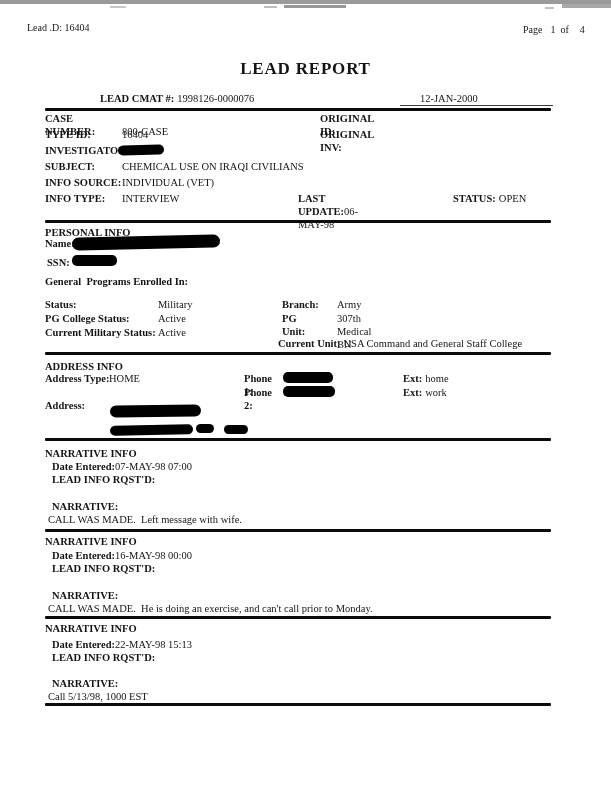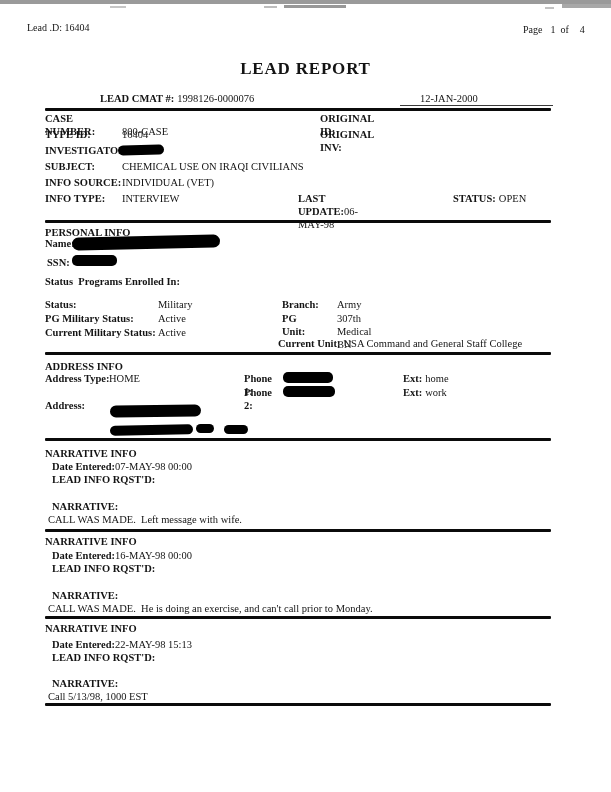--- a/index.html
+++ b/index.html
@@ -60,44 +60,44 @@
   <div class="ln" style="top:156px;left:45px"><span class="b lw77" data-bind="case.subject_label">SUBJECT:</span><span data-bind="case.subject">CHEMICAL USE ON IRAQI CIVILIANS</span></div>
   <div class="ln" style="top:188px;left:45px"><span class="b lw77" data-bind="case.info_type_label">INFO TYPE:</span><span data-bind="case.info_type">INTERVIEW</span><span class="abs" style="left:253px"><span class="b" data-bind="case.last_update_label">LAST UPDATE:</span><span data-bind="case.last_update">06-MAY-98</span></span><span class="abs" style="left:408px"><span class="b" data-bind="case.status_label">STATUS:</span><span class="vgap" data-bind="case.status">OPEN</span></span></div>
 
   <div class="rule" style="top:216px"></div>
 
   <div class="ln b" style="top:222px;left:45px" data-bind="personal.section_title">PERSONAL INFO</div>
   <div class="ln" style="top:233px;left:45px"><span class="b" data-bind="personal.name_label">Name:</span></div>
   <div class="redact" style="top:232px;left:72px;width:148px;height:13px;border-radius:7px;transform:rotate(-1.2deg)"></div>
   <div class="ln" style="top:252px;left:47px"><span class="b" data-bind="personal.ssn_label">SSN:</span></div>
   <div class="redact" style="top:251px;left:72px;width:45px;height:11px"></div>
-  <div class="ln b" style="top:271px;left:45px" data-bind="personal.medical_programs_label">Status  Programs Enrolled In:</div>
+  <div class="ln b" style="top:271px;left:45px" data-bind="personal.medical_programs_label">General  Programs Enrolled In:</div>
 
   <div class="ln" style="top:294px;left:45px"><span class="b lw113" data-bind="personal.status_label">Status:</span><span data-bind="personal.status">Military</span><span class="abs b" style="left:237px" data-bind="personal.branch_label">Branch:</span><span class="abs" style="left:292px" data-bind="personal.branch">Army</span></div>
-  <div class="ln" style="top:308px;left:45px"><span class="b lw113" data-bind="personal.pg_military_status_label">PG Military Status:</span><span data-bind="personal.pg_military_status">Active</span><span class="abs b" style="left:237px" data-bind="personal.pg_unit_label">PG Unit:</span><span class="abs" style="left:292px" data-bind="personal.pg_unit">307th Medical BN</span></div>
+  <div class="ln" style="top:308px;left:45px"><span class="b lw113" data-bind="personal.pg_military_status_label">PG College Status:</span><span data-bind="personal.pg_military_status">Active</span><span class="abs b" style="left:237px" data-bind="personal.pg_unit_label">PG Unit:</span><span class="abs" style="left:292px" data-bind="personal.pg_unit">307th Medical BN</span></div>
   <div class="ln" style="top:322px;left:45px"><span class="b lw113" data-bind="personal.current_military_status_label">Current Military Status:</span><span data-bind="personal.current_military_status">Active</span></div>
   <div class="ln" style="top:333px;left:278px"><span class="b" data-bind="personal.current_unit_label">Current Unit:</span><span class="vgap" data-bind="personal.current_unit">USA Command and General Staff College</span></div>
 
   <div class="rule" style="top:348px"></div>
 
   <div class="ln b" style="top:356px;left:45px" data-bind="address.section_title">ADDRESS INFO</div>
   <div class="ln" style="top:368px;left:45px"><span class="b" data-bind="address.address_type_label">Address Type:</span><span class="abs" style="left:64px" data-bind="address.address_type">HOME</span><span class="abs b" style="left:199px" data-bind="address.phone1_label">Phone 1:</span><span class="abs" style="left:358px"><span class="b" data-bind="address.ext1_label">Ext:</span><span class="vgap" data-bind="address.ext1">home</span></span></div>
   <div class="redact" style="top:368px;left:283px;width:50px;height:11px"></div>
   <div class="ln" style="top:382px;left:45px"><span class="abs b" style="left:199px" data-bind="address.phone2_label">Phone 2:</span><span class="abs" style="left:358px"><span class="b" data-bind="address.ext2_label">Ext:</span><span class="vgap" data-bind="address.ext2">work</span></span></div>
   <div class="redact" style="top:382px;left:283px;width:52px;height:11px"></div>
   <div class="ln" style="top:395px;left:45px"><span class="b" data-bind="address.address_label">Address:</span></div>
   <div class="redact" style="top:401px;left:110px;width:91px;height:12px;border-radius:6px;transform:rotate(-0.8deg)"></div>
   <div class="redact" style="top:421px;left:110px;width:83px;height:10px;transform:rotate(-1deg)"></div>
   <div class="redact" style="top:420px;left:196px;width:18px;height:9px"></div>
   <div class="redact" style="top:421px;left:224px;width:24px;height:9px"></div>
 
   <div class="rule" style="top:434px"></div>
 
   <div class="ln b" style="top:443px;left:45px" data-bind="narratives.0.section_title">NARRATIVE INFO</div>
-  <div class="ln" style="top:456px;left:52px"><span class="b" data-bind="narratives.0.date_entered_label">Date Entered:</span><span data-bind="narratives.0.date_entered">07-MAY-98 00:00</span></div>
+  <div class="ln" style="top:456px;left:52px"><span class="b" data-bind="narratives.0.date_entered_label">Date Entered:</span><span data-bind="narratives.0.date_entered">07-MAY-98 07:00</span></div>
   <div class="ln b" style="top:469px;left:52px" data-bind="narratives.0.rqst_label">LEAD INFO RQST'D:</div>
   <div class="ln b" style="top:496px;left:52px" data-bind="narratives.0.narrative_label">NARRATIVE:</div>
   <div class="ln" style="top:509px;left:48px" data-bind="narratives.0.narrative">CALL WAS MADE.  Left message with wife.</div>
 
   <div class="rule" style="top:525px"></div>
 
   <div class="ln b" style="top:531px;left:45px" data-bind="narratives.1.section_title">NARRATIVE INFO</div>
   <div class="ln" style="top:545px;left:52px"><span class="b" data-bind="narratives.1.date_entered_label">Date Entered:</span><span data-bind="narratives.1.date_entered">16-MAY-98 00:00</span></div>
   <div class="ln b" style="top:558px;left:52px" data-bind="narratives.1.rqst_label">LEAD INFO RQST'D:</div>
   <div class="ln b" style="top:585px;left:52px" data-bind="narratives.1.narrative_label">NARRATIVE:</div>

